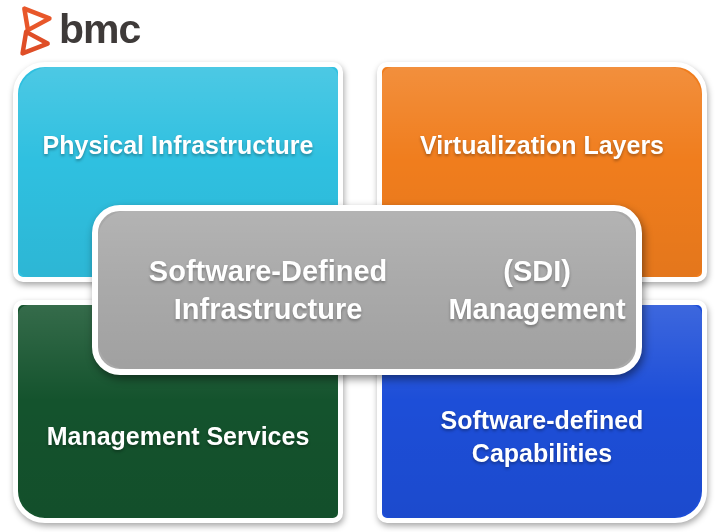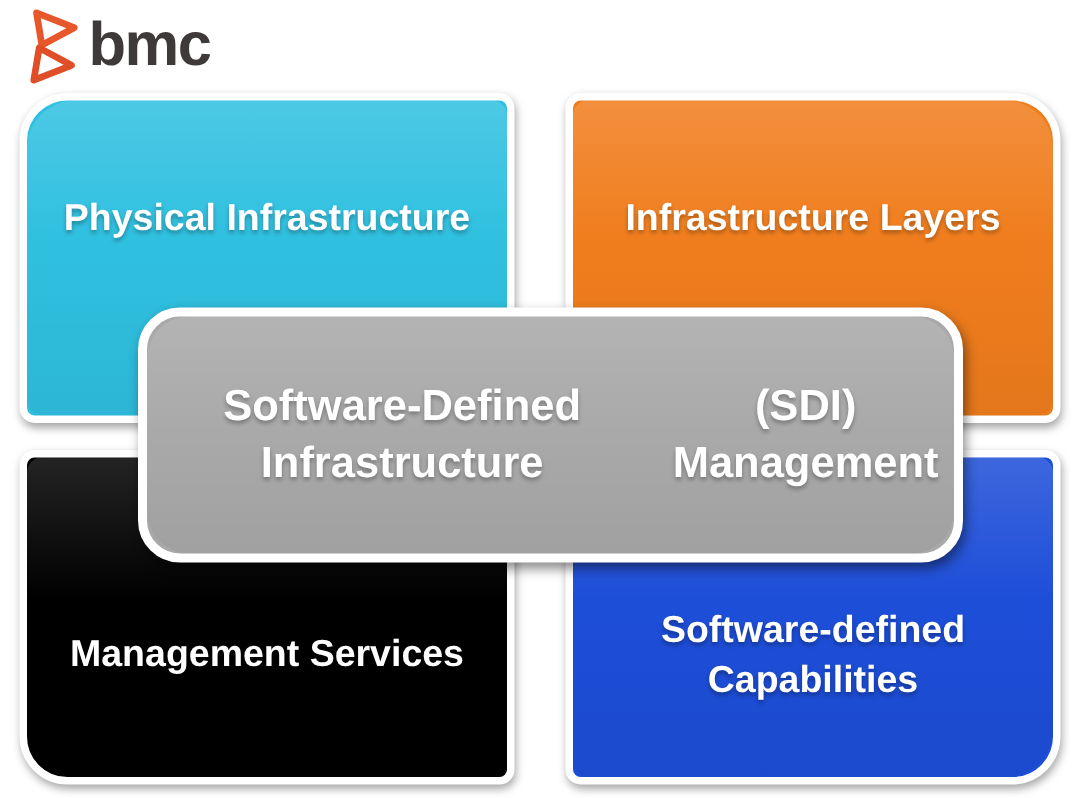--- a/index.html
+++ b/index.html
@@ -116,24 +116,24 @@
       </svg>
     </span>
     <span class="logo-text">bmc</span>
   </div>
 
   <div class="quad q-tl" style="background-color: rgb(47, 192, 224);">
     <span class="quad-label">Physical Infrastructure</span>
   </div>
 
   <div class="quad q-tr" style="background-color: rgb(240, 125, 29);">
-    <span class="quad-label">Infrastructure Layers</span>
+    <span class="quad-label">Virtualization Layers</span>
   </div>
 
-  <div class="quad q-bl" style="background-color: #000000;">
+  <div class="quad q-bl" style="background-color: #14532d;">
     <span class="quad-label">Management Services</span>
   </div>
 
   <div class="quad q-br" style="background-color: #1d4ed8;">
     <span class="quad-label">Software-defined Capabilities</span>
   </div>
 
   <div class="center-box" style="background-color: rgb(169, 169, 169);">
     <div class="center-line">Software-Defined Infrastructure</div>
     <div class="center-line">(SDI) Management</div>

